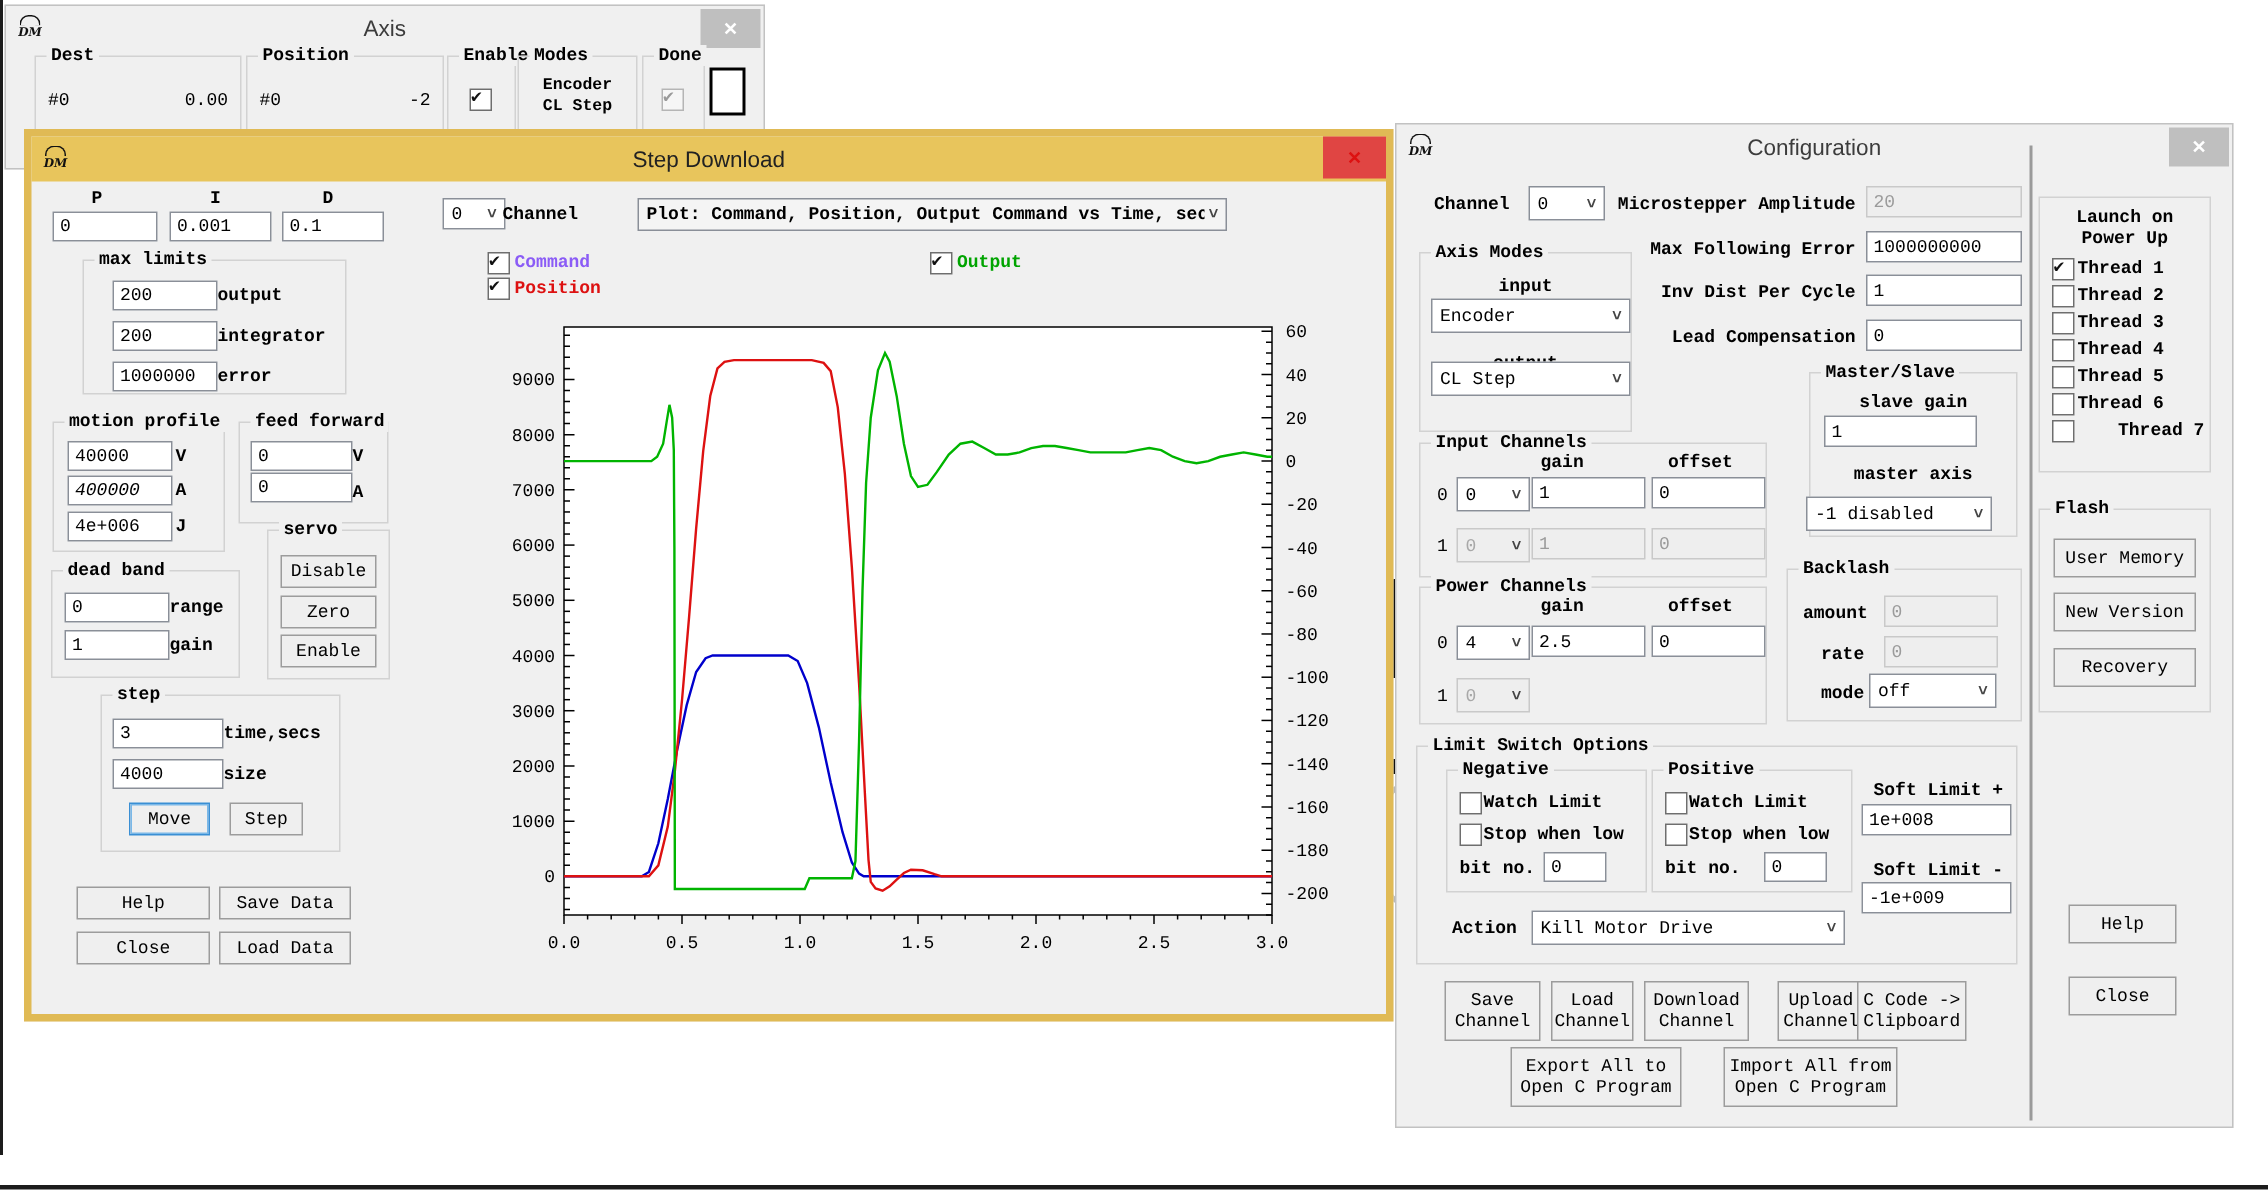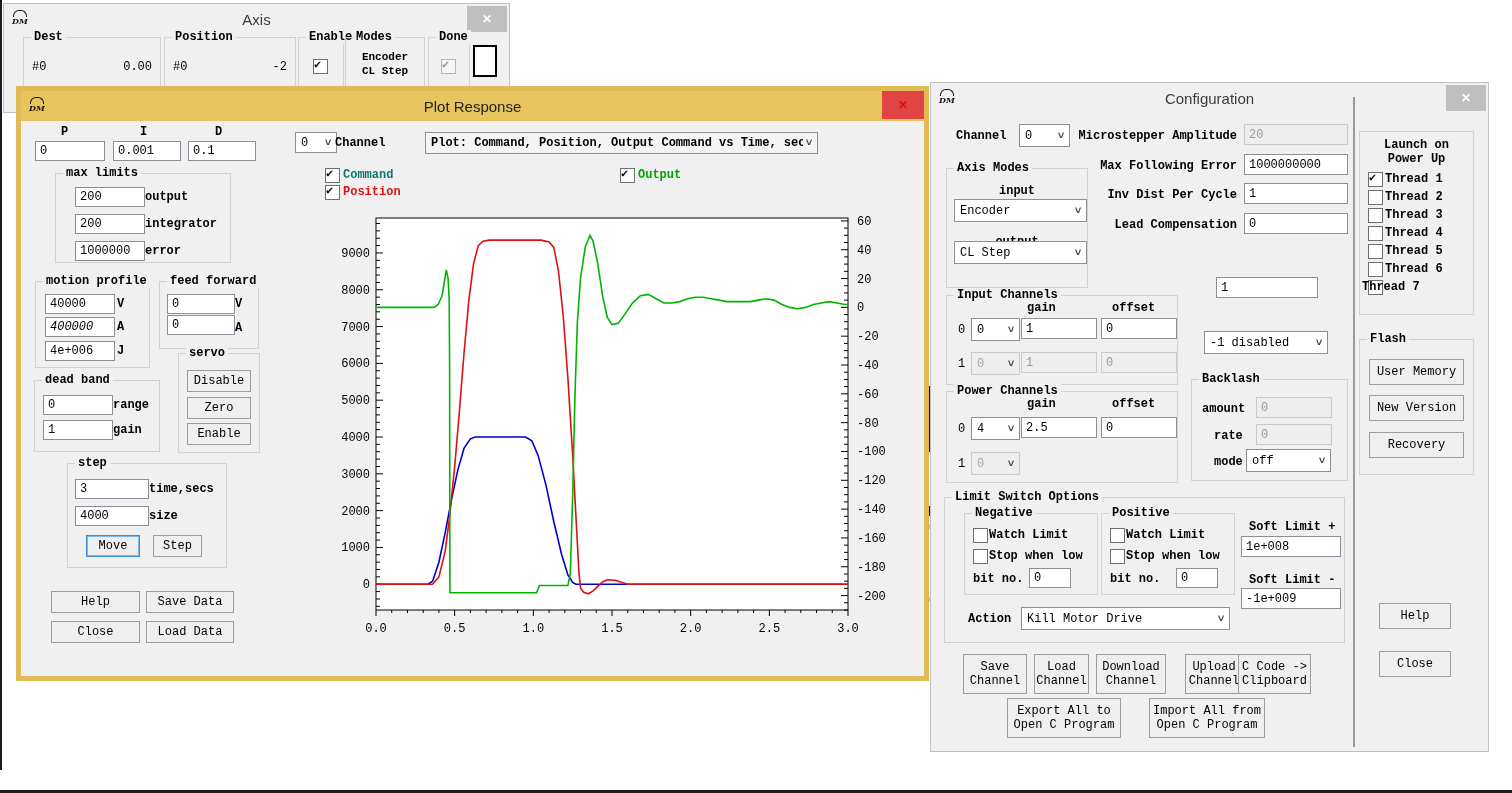--- a/index.html
+++ b/index.html
@@ -35,21 +35,21 @@
   .combo .arr:before{content:"˅";font-weight:bold;font-size:11px;}
   .combo.disabled{background:#eeeeee;color:#a8a8a8;border-color:#c9c9c9;}
   .btn{position:absolute;background:#efefef;border:1px solid #9c9c9c;display:flex;align-items:center;justify-content:center;
        text-align:center;white-space:pre-line;line-height:14px;cursor:pointer;}
   .btn.focus{border:1px solid #3a8fd4;box-shadow:0 0 0 1px #7ab8e8 inset;}
   .cb{position:absolute;width:13px;height:13px;background:#fff;border:1px solid #6e6e6e;}
   .cb.checked:after{content:"✔";position:absolute;left:0px;top:-3px;font-size:12px;font-weight:bold;color:#111;}
   .cb.checked.gray:after{color:#9a9a9a;}
   .cb.disabledbox{border-color:#b5b5b5;background:#f6f6f6;}
   .cblabel{position:absolute;font-weight:bold;white-space:pre;}
-  .blue{color:#0f766e}.red{color:#dd1111}.green{color:#00a400}
+  .blue{color:#8b5cf6}.red{color:#dd1111}.green{color:#00a400}
 
   
   .axis-win{left:3px;top:3px;width:505px;height:108px;border:1px solid #c2c2c2;z-index:1;}
   
   .step-win{left:16px;top:86px;width:903px;height:585px;border:5px solid #e0ba55;z-index:3;background:#f0f0f0;}
   .step-win .titlebar{background:#e8c55c;height:30px;color:#222;}
   
   .cfg-win{left:930px;top:82px;width:557px;height:668px;border:1px solid #c2c2c2;z-index:2;}
   .divider{position:absolute;left:422px;top:14px;width:2px;height:650px;background:#9a9a9a;}
 
@@ -103,21 +103,21 @@
 <div class="sliver">
   <div class="blob1"></div>
   <div class="blob2"></div>
   <div class="arc"></div>
   <span class="stray">0</span>
 </div>
 
 <div class="win step-win">
   <div class="titlebar">
     <span class="appicon">DM</span>
-    <span>Plot Response</span>
+    <span>Step Download</span>
     <span class="closebtn red"></span>
   </div>
 
   <span class="lbl" style="left:40px;top:34px;">P</span>
   <span class="lbl" style="left:119px;top:34px;">I</span>
   <span class="lbl" style="left:194px;top:34px;">D</span>
   <div class="field" style="left:14px;top:50px;width:60px;height:18px;">0</div>
   <div class="field" style="left:92px;top:50px;width:58px;height:18px;">0.001</div>
   <div class="field" style="left:167px;top:50px;width:58px;height:18px;">0.1</div>
 
@@ -402,20 +402,25 @@
   </div>
   <div class="combo" style="left:23px;top:116px;width:124px;height:21px;">
     <span class="cval">Encoder</span>
     <span class="arr"></span>
   </div>
   <div class="combo" style="left:23px;top:158px;width:124px;height:21px;">
     <span class="cval">CL Step</span>
     <span class="arr"></span>
   </div>
 
+  <div class="group" style="left:275px;top:165px;width:137px;height:108px;">
+    <span class="glabel">Master/Slave</span>
+    <span class="lbl" style="left:0;right:0;top:12px;text-align:center;">slave gain</span>
+    <span class="lbl" style="left:0;right:0;top:60px;text-align:center;">master axis</span>
+  </div>
   <div class="field" style="left:285px;top:194px;width:92px;height:19px;">1</div>
   <div class="combo" style="left:273px;top:248px;width:115px;height:21px;">
     <span class="cval">-1 disabled</span>
     <span class="arr"></span>
   </div>
 
   <div class="group" style="left:15px;top:212px;width:230px;height:88px;">
     <span class="glabel">Input Channels</span>
     <span class="lbl" style="left:80px;top:5px;">gain</span>
     <span class="lbl" style="left:165px;top:5px;">offset</span>
@@ -522,21 +527,21 @@
   <span class="cblabel" style="left:454px;top:107px;">Thread 2</span>
   <span class="cb" style="left:437px;top:125px;"></span>
   <span class="cblabel" style="left:454px;top:125px;">Thread 3</span>
   <span class="cb" style="left:437px;top:143px;"></span>
   <span class="cblabel" style="left:454px;top:143px;">Thread 4</span>
   <span class="cb" style="left:437px;top:161px;"></span>
   <span class="cblabel" style="left:454px;top:161px;">Thread 5</span>
   <span class="cb" style="left:437px;top:179px;"></span>
   <span class="cblabel" style="left:454px;top:179px;">Thread 6</span>
   <span class="cb" style="left:437px;top:197px;"></span>
-  <span class="cblabel" style="left:431px;top:197px;">Thread 7</span>
+  <span class="cblabel" style="left:481px;top:197px;">Thread 7</span>
 
   <div class="group" style="left:428px;top:256px;width:113px;height:134px;">
     <span class="glabel">Flash</span>
   </div>
   <div class="btn" style="left:438px;top:276px;width:93px;height:24px;">User Memory</div>
   <div class="btn" style="left:438px;top:312px;width:93px;height:24px;">New Version</div>
   <div class="btn" style="left:438px;top:349px;width:93px;height:24px;">Recovery</div>
 
   <div class="btn" style="left:448px;top:520px;width:70px;height:24px;">Help</div>
   <div class="btn" style="left:448px;top:568px;width:70px;height:24px;">Close</div>

